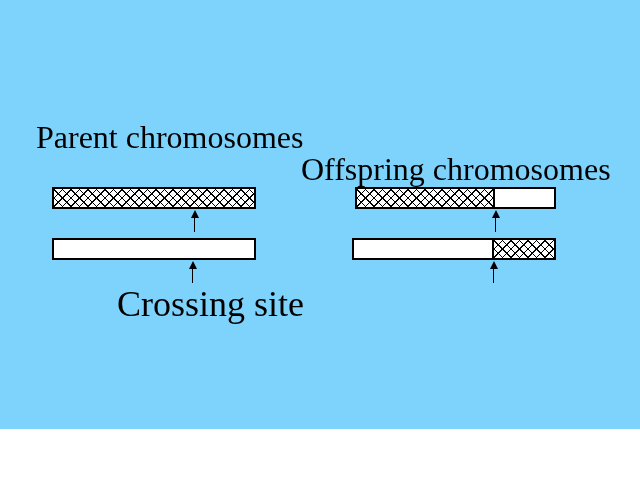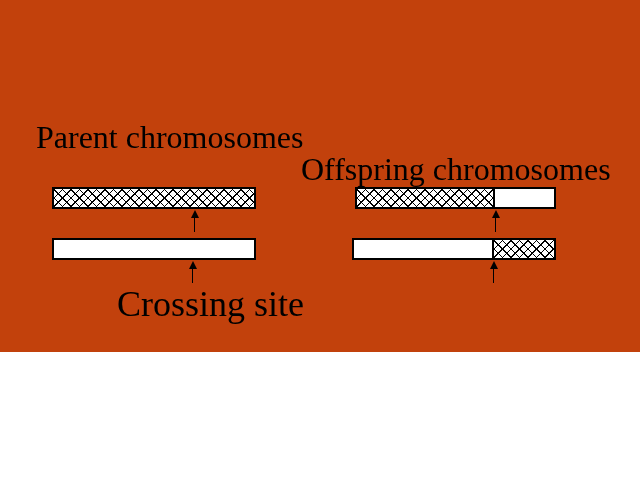--- a/index.html
+++ b/index.html
@@ -3,22 +3,22 @@
 <meta charset="utf-8">
 <style>
   html, body {
     margin: 0;
     padding: 0;
     background: #ffffff;
   }
   .slide {
     position: relative;
     width: 640px;
-    height: 352px;
-    background: #c2410c;
+    height: 429px;
+    background: #7dd3fc;
     overflow: hidden;
     font-family: "Liberation Serif", "DejaVu Serif", serif;
     color: #000000;
   }
   .title {
     position: absolute;
     top: 121px;
     font-size: 32px;
     line-height: 1;
     white-space: nowrap;

